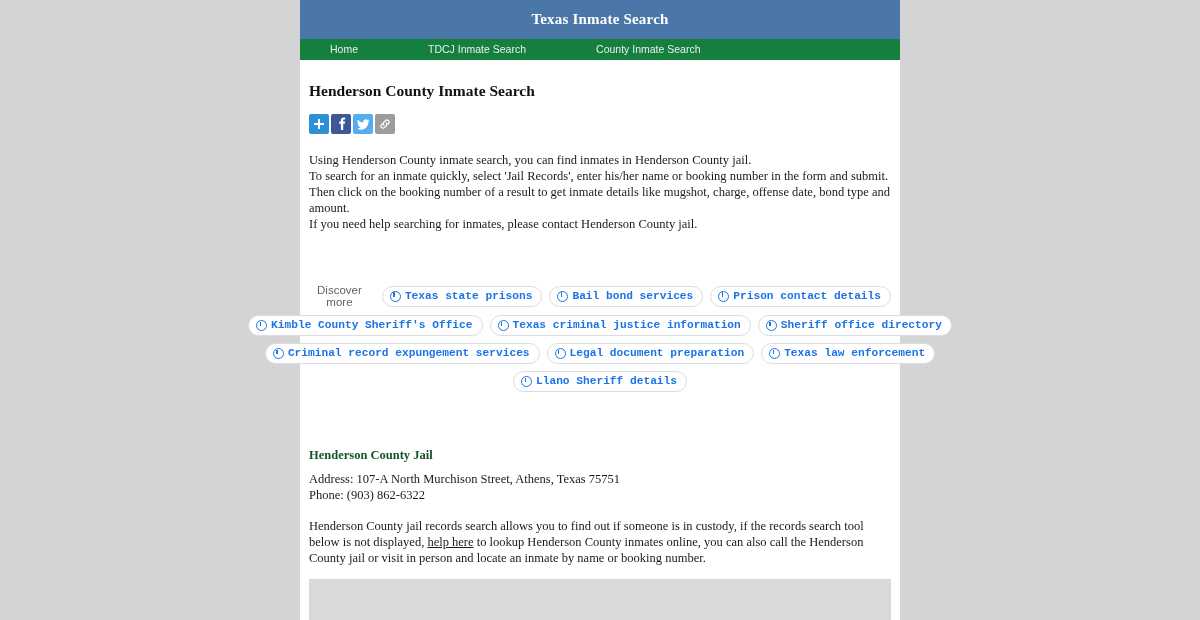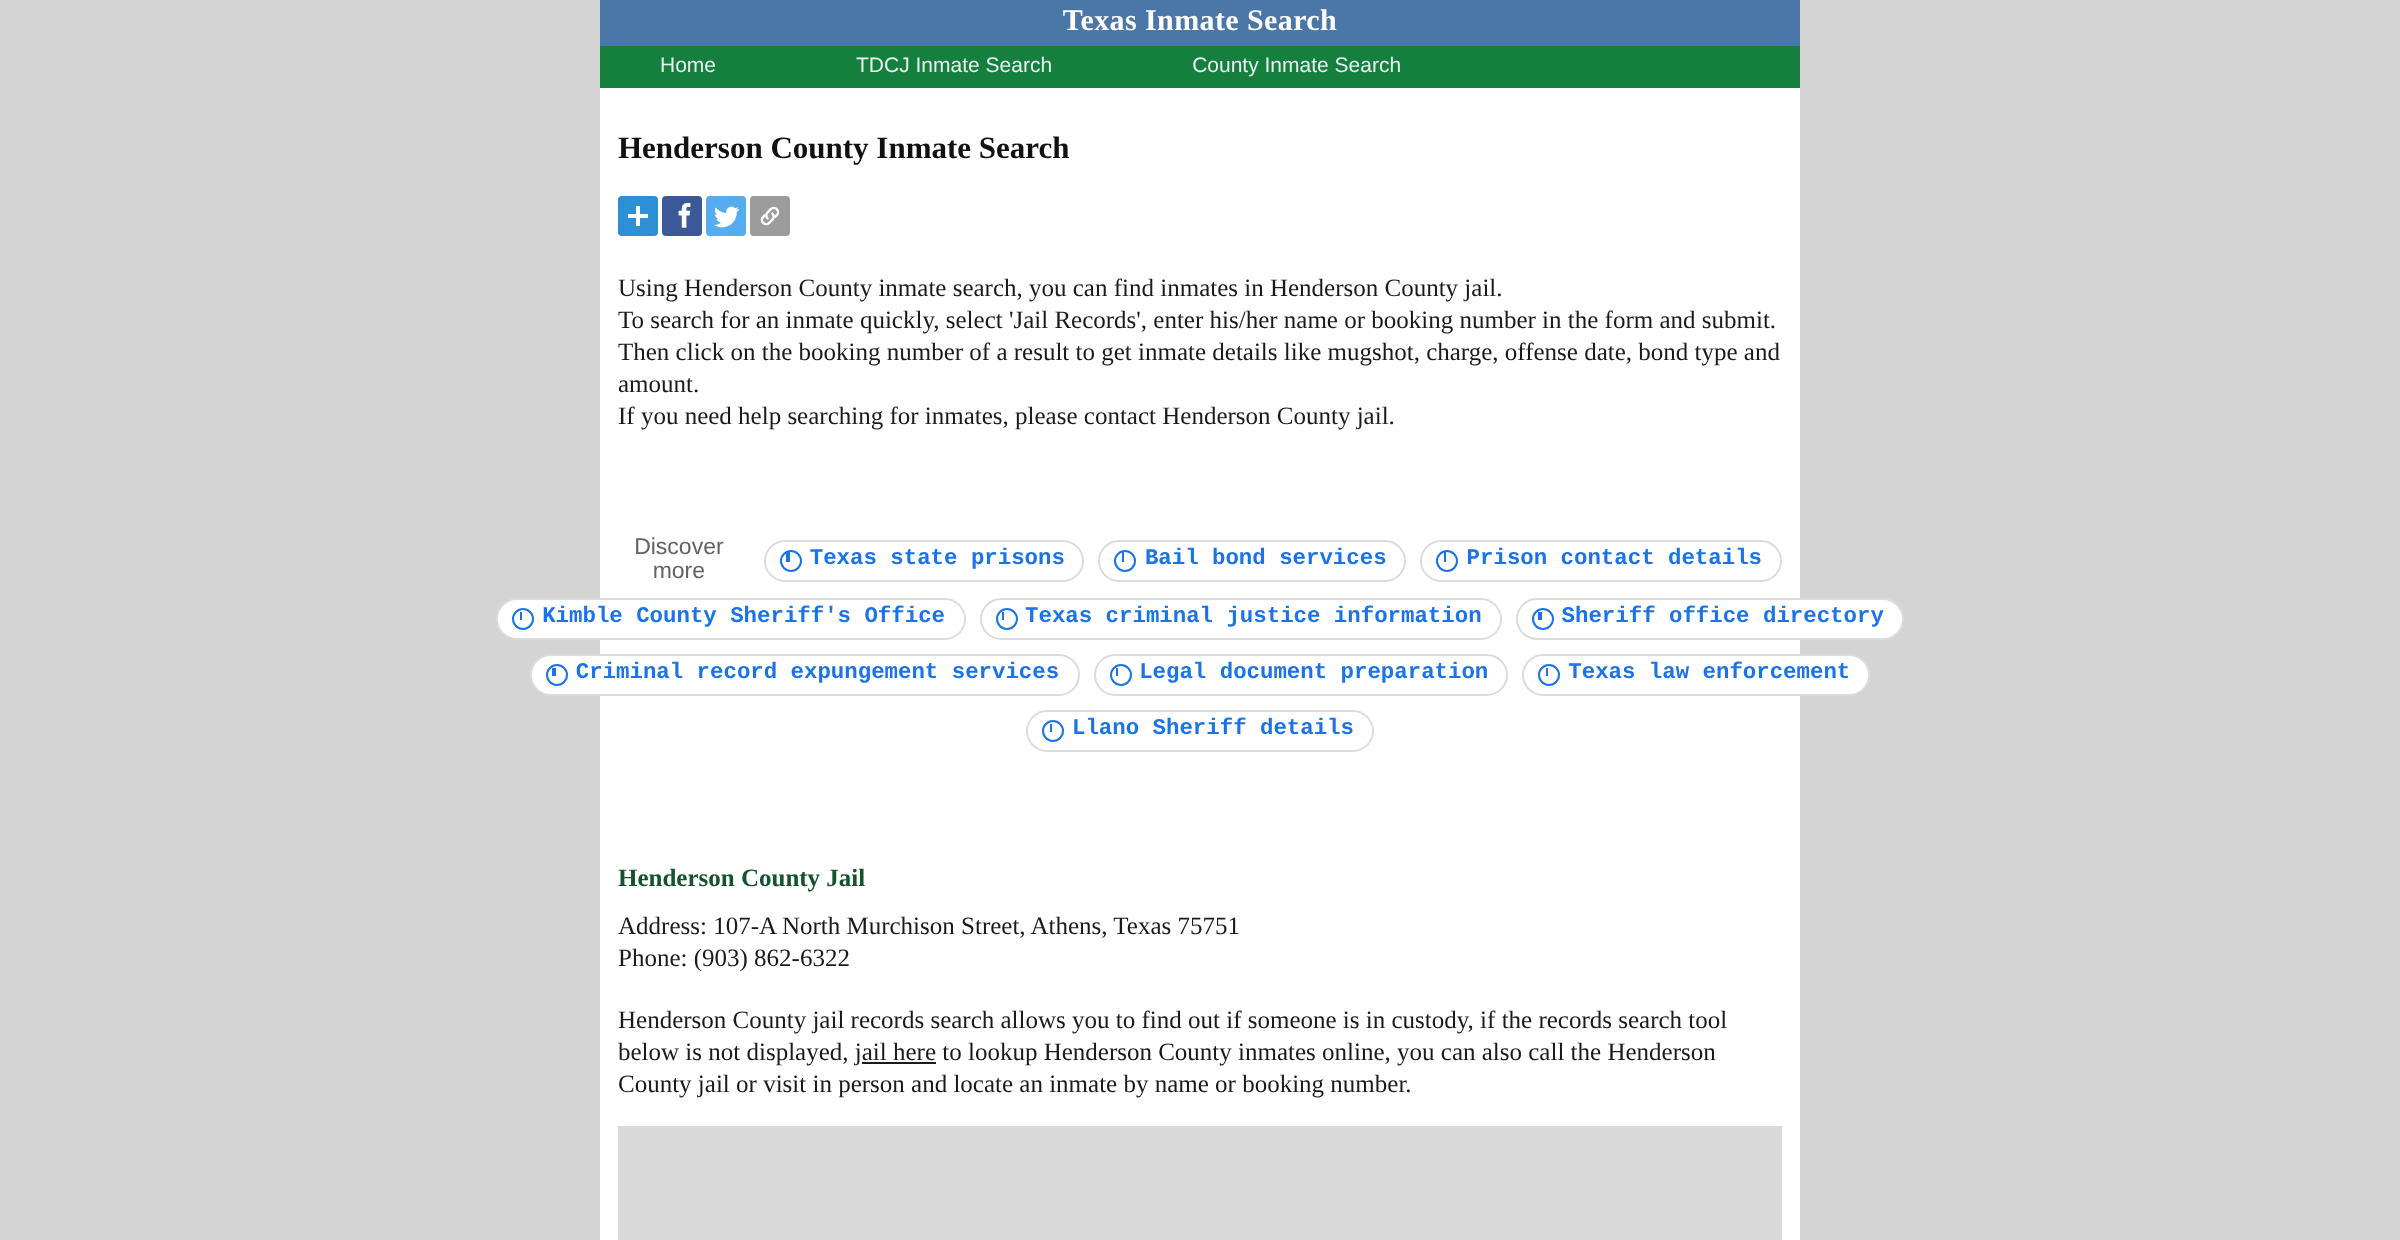--- a/index.html
+++ b/index.html
@@ -19,21 +19,21 @@
     position: absolute;
     left: 300px;
     top: 0;
     width: 600px;
     min-height: 620px;
     background: #ffffff;
   }
   
   .site-header {
     background: #4a77a8;
-    height: 23px;
+    height: 39px;
     display: flex;
     align-items: center;
     justify-content: center;
   }
   .site-title {
     color: #ffffff;
     font-family: "Liberation Serif", serif;
     font-weight: bold;
     font-size: 15px;
     letter-spacing: 0.2px;
@@ -305,20 +305,20 @@
           </div>
 
         </div>
       </div>
 
       <div class="jail-info">
         <p class="jail-name">Henderson County Jail</p>
         <p class="jail-line">Address: 107-A North Murchison Street, Athens, Texas 75751</p>
         <p class="jail-line">Phone: (903) 862-6322</p>
 
-        <p class="records-para"><span>Henderson County jail records search allows you to find out if someone is in custody, if the records search tool below is not displayed, </span><a href="#">jail here</a><span> to lookup Henderson County inmates online, you can also call the Henderson County jail or visit in person and locate an inmate by name or booking number.</span></p>
+        <p class="records-para"><span>Henderson County jail records search allows you to find out if someone is in custody, if the records search tool below is not displayed, </span><a href="#">help here</a><span> to lookup Henderson County inmates online, you can also call the Henderson County jail or visit in person and locate an inmate by name or booking number.</span></p>
 
         <div class="embed-box"></div>
       </div>
 
     </div>
   </div>
 </div>
 
 </body></html>

